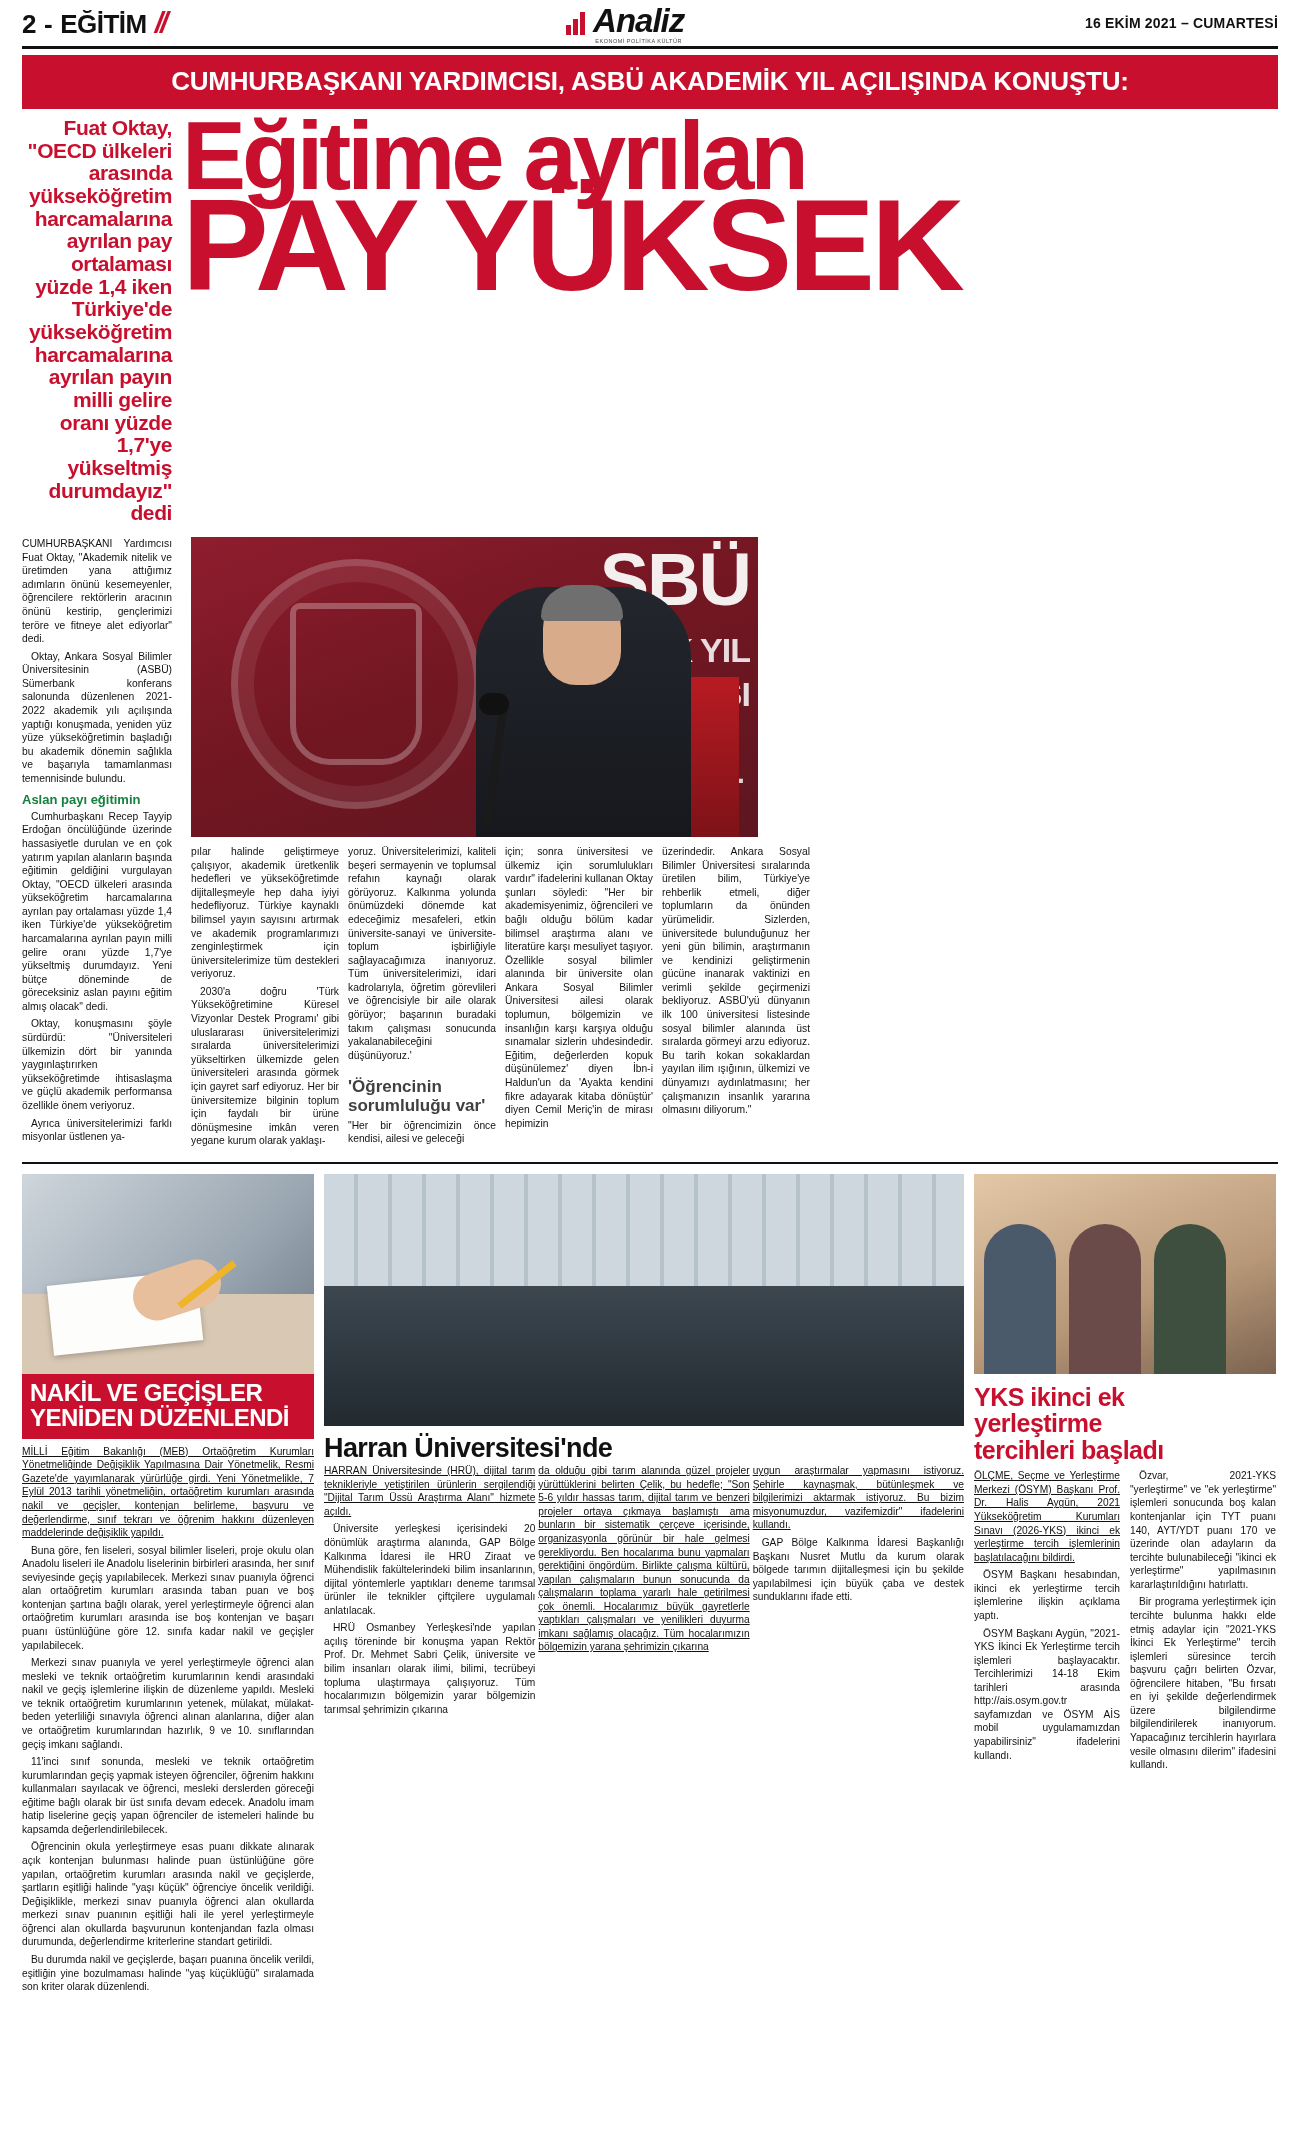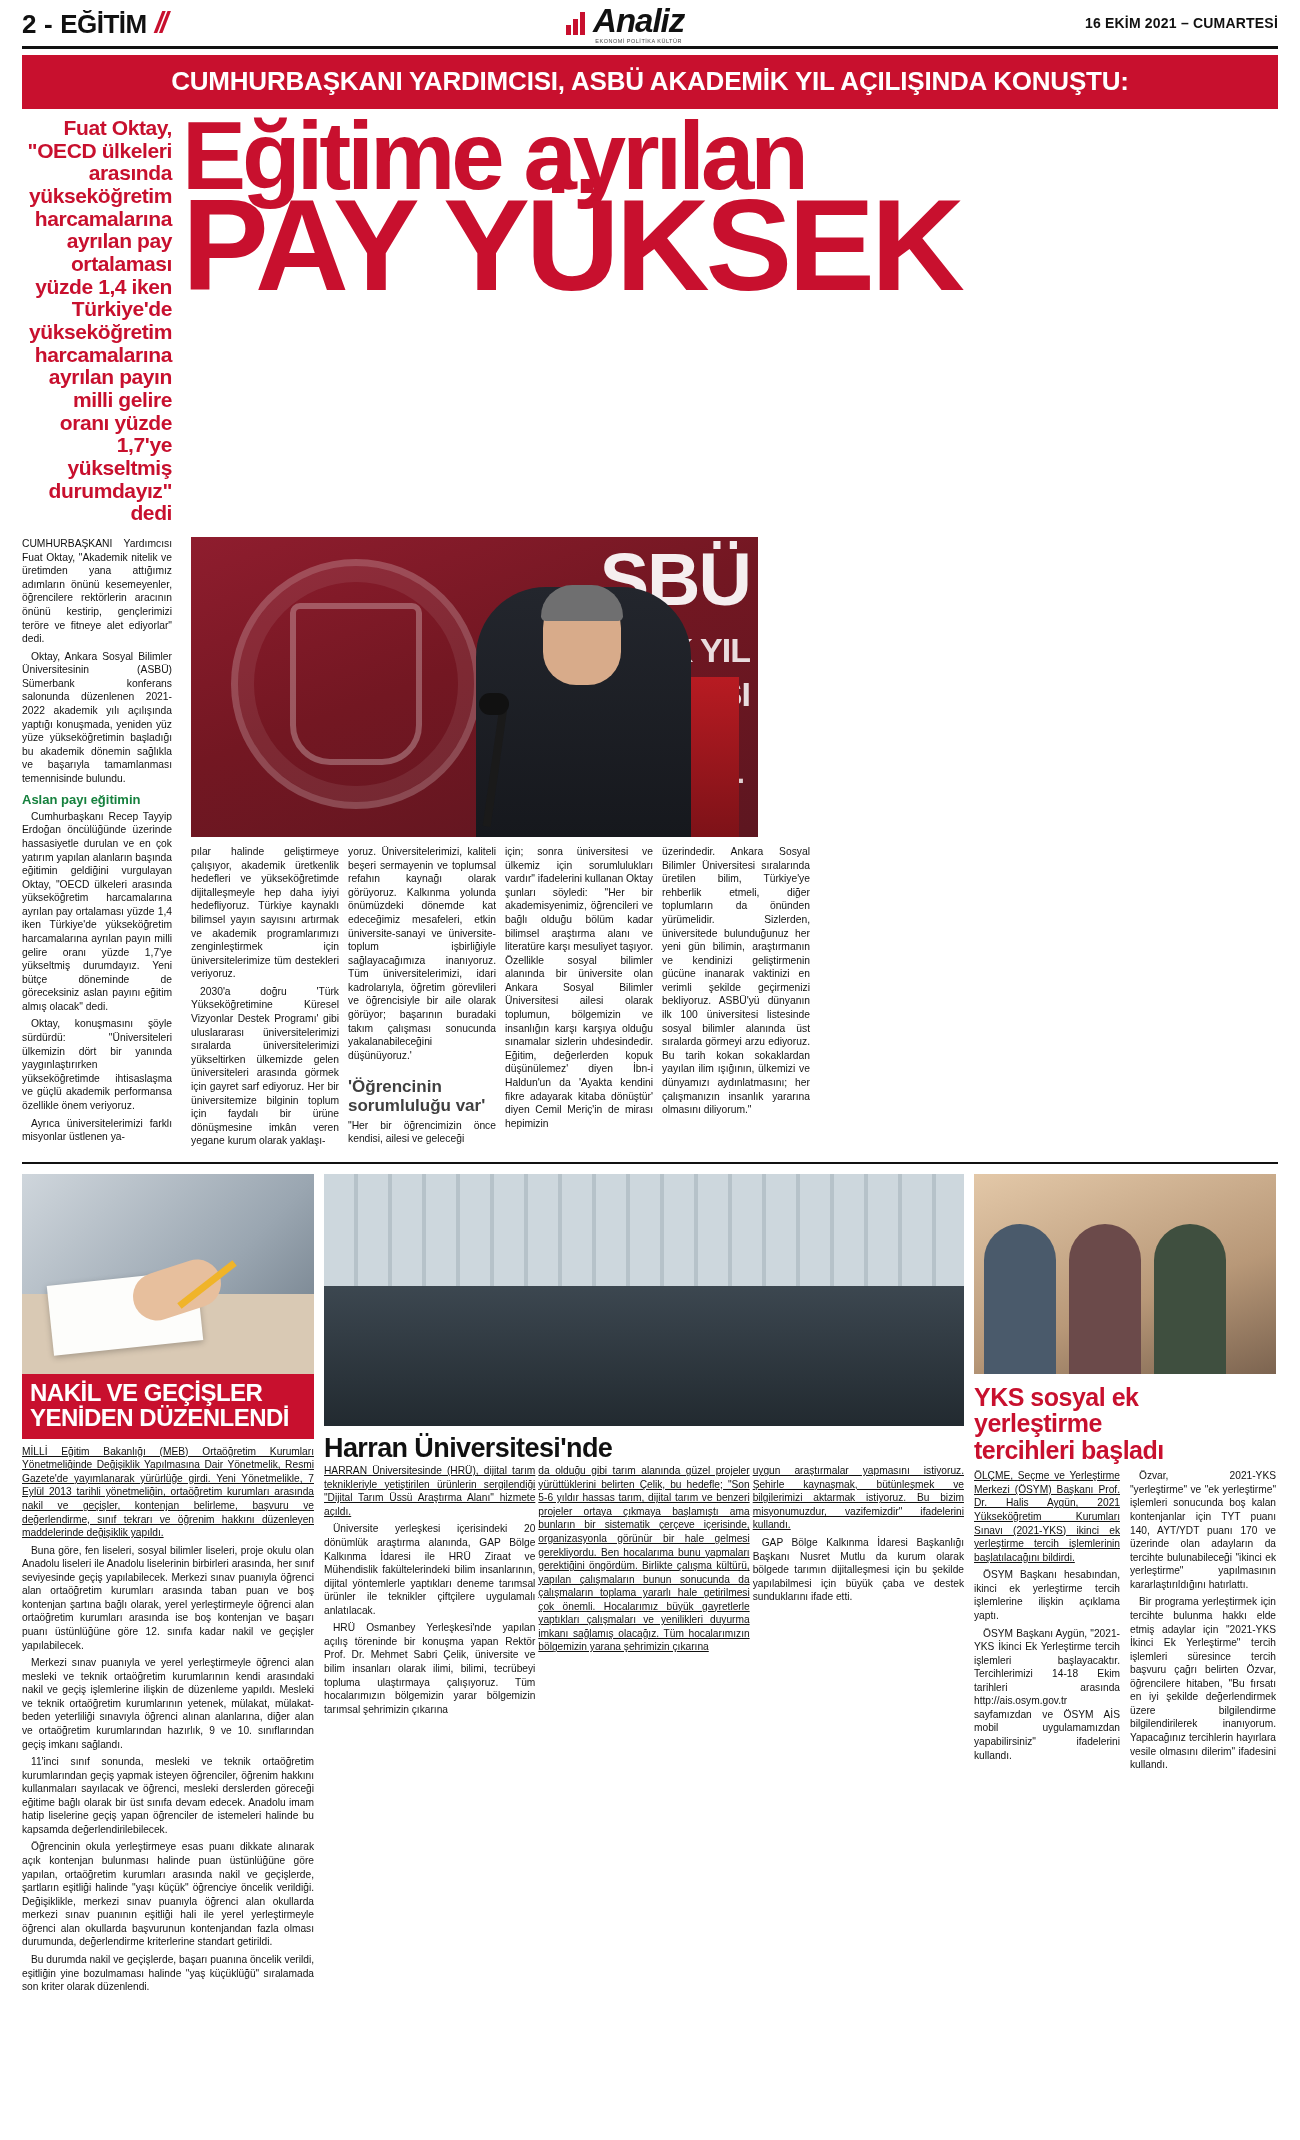--- a/index.html
+++ b/index.html
@@ -284,26 +284,26 @@
       </div>
     </div>
 
     <div class="br">
       <div class="ph ph-girls">
         <div class="g" style="left:10px;background:#4a5a6b"></div>
         <div class="g" style="left:95px;background:#6b4a4a"></div>
         <div class="g" style="left:180px;background:#3f4f3f"></div>
       </div>
       <div>
-        <div class="sec-sub-red" style="margin-bottom:0">YKS sosyal ek</div>
+        <div class="sec-sub-red" style="margin-bottom:0">YKS ikinci ek</div>
         <div class="sec-sub-red" style="margin:0">yerleştirme</div>
         <div class="sec-sub-red" style="margin:0 0 6px 0">tercihleri başladı</div>
       </div>
       <div class="btext cols2-b">
-        <p class="noind">ÖLÇME, Seçme ve Yerleştirme Merkezi (ÖSYM) Başkanı Prof. Dr. Halis Aygün, 2021 Yükseköğretim Kurumları Sınavı (2021-YKS) ikinci ek yerleştirme tercih işlemlerinin başlatılacağını bildirdi.</p>
+        <p class="noind">ÖLÇME, Seçme ve Yerleştirme Merkezi (ÖSYM) Başkanı Prof. Dr. Halis Aygün, 2021 Yükseköğretim Kurumları Sınavı (2026-YKS) ikinci ek yerleştirme tercih işlemlerinin başlatılacağını bildirdi.</p>
         <p>ÖSYM Başkanı hesabından, ikinci ek yerleştirme tercih işlemlerine ilişkin açıklama yaptı.</p>
         <p>ÖSYM Başkanı Aygün, "2021-YKS İkinci Ek Yerleştirme tercih işlemleri başlayacaktır. Tercihlerimizi 14-18 Ekim tarihleri arasında http://ais.osym.gov.tr sayfamızdan ve ÖSYM AİS mobil uygulamamızdan yapabilirsiniz" ifadelerini kullandı.</p>
         <p>Özvar, 2021-YKS "yerleştirme" ve "ek yerleştirme" işlemleri sonucunda boş kalan kontenjanlar için TYT puanı 140, AYT/YDT puanı 170 ve üzerinde olan adayların da tercihte bulunabileceği "ikinci ek yerleştirme" yapılmasının kararlaştırıldığını hatırlattı.</p>
         <p>Bir programa yerleştirmek için tercihte bulunma hakkı elde etmiş adaylar için "2021-YKS İkinci Ek Yerleştirme" tercih işlemleri süresince tercih başvuru çağrı belirten Özvar, öğrencilere hitaben, "Bu fırsatı en iyi şekilde değerlendirmek üzere bilgilendirme bilgilendirilerek inanıyorum. Yapacağınız tercihlerin hayırlara vesile olmasını dilerim" ifadesini kullandı.</p>
         <p></p>
       </div>
     </div>
 
   </div>
 </div>

